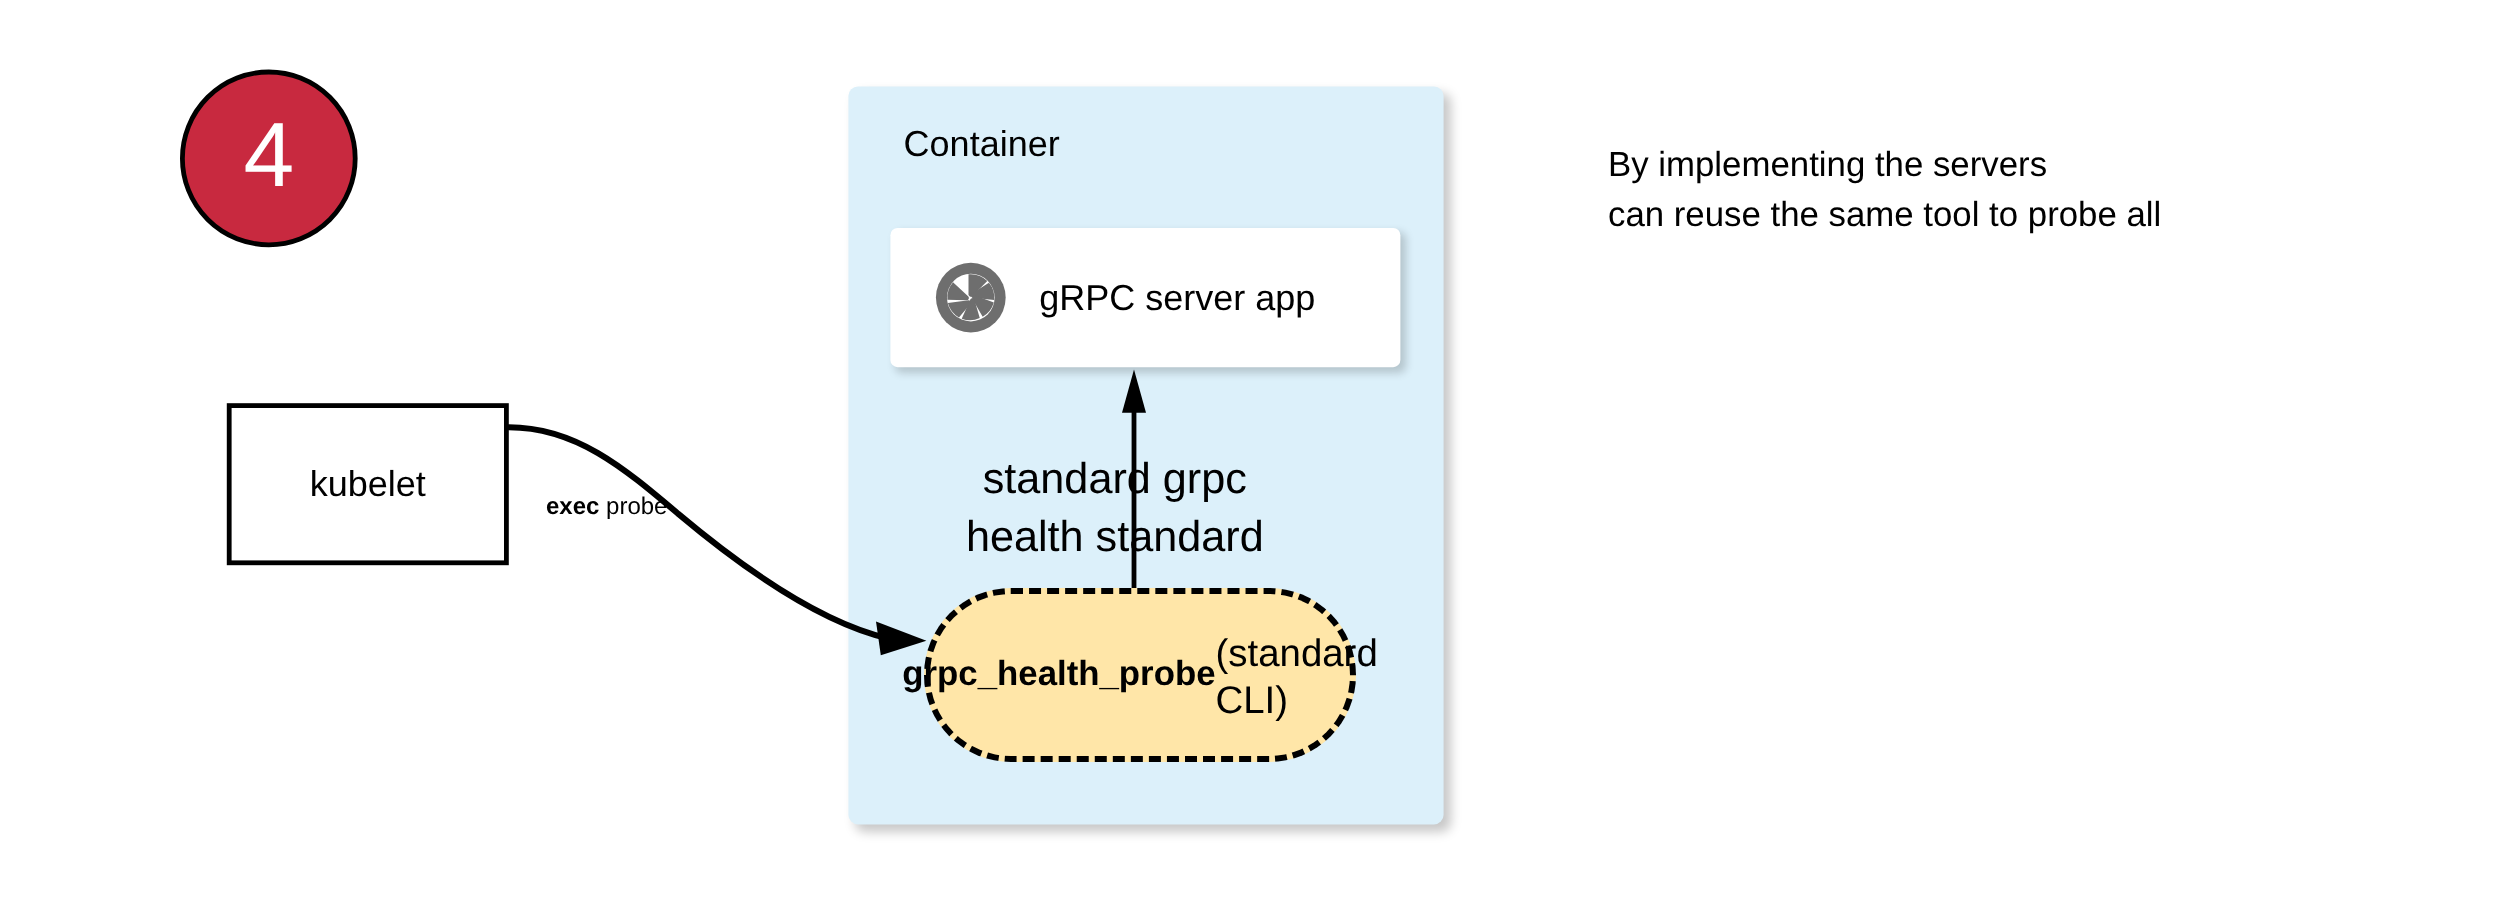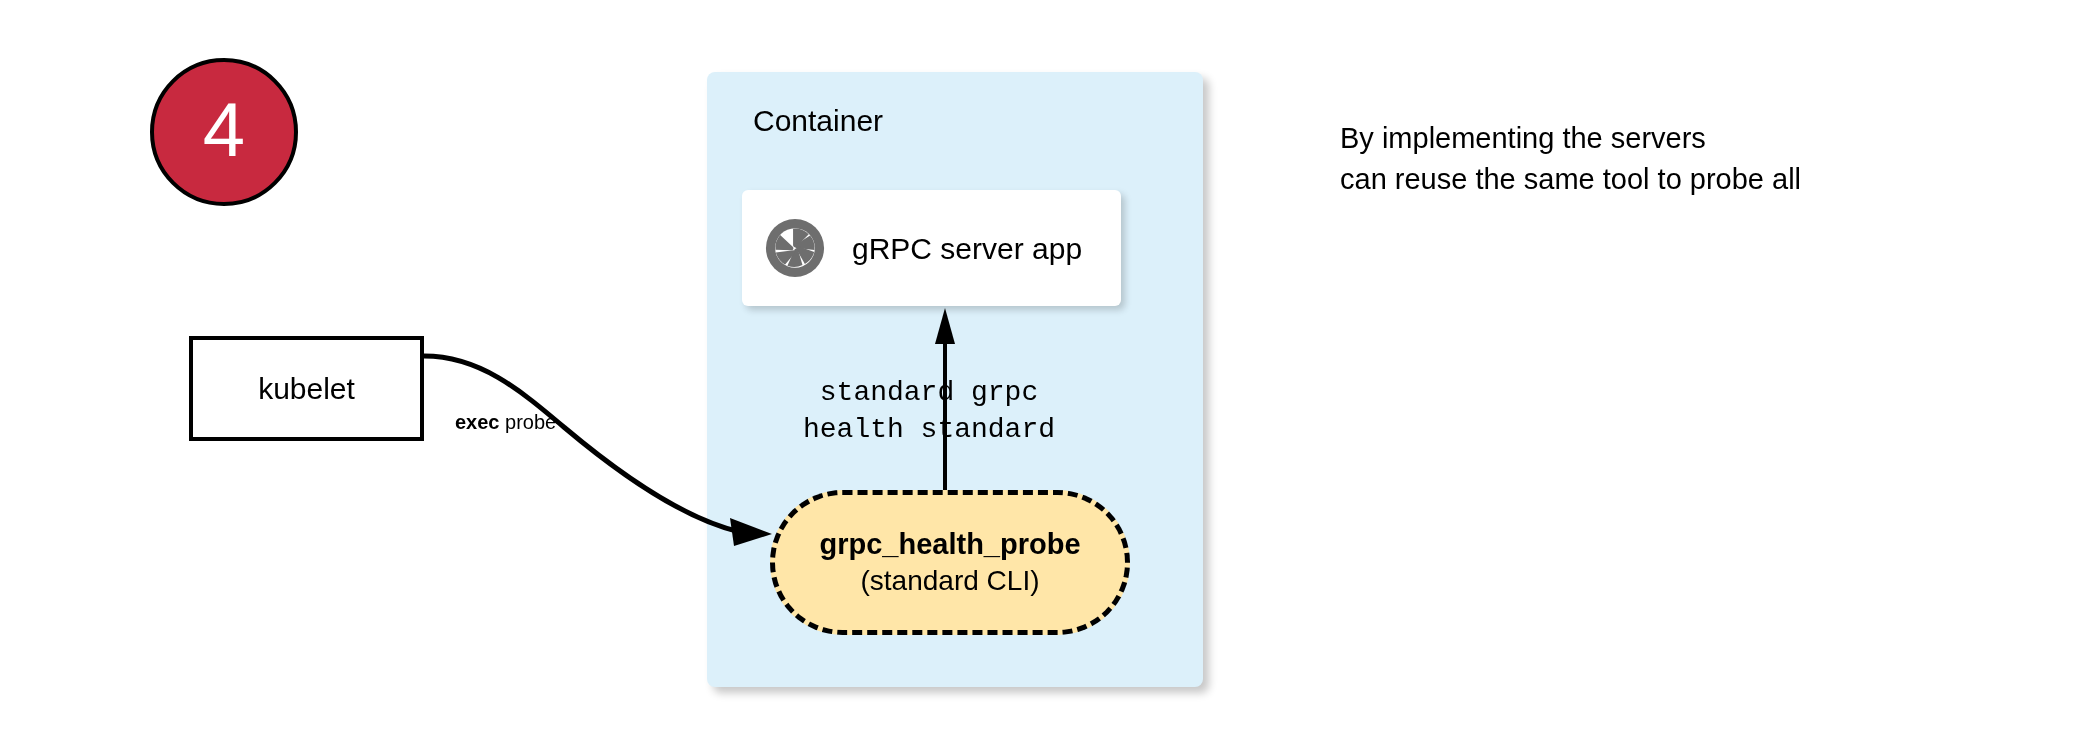--- a/index.html
+++ b/index.html
@@ -39,21 +39,21 @@
     letter-spacing: 0px;
     transform: translateY(-2px);
   }
 
   
   .kubelet-box {
     position: absolute;
     left: 189px;
     top: 336px;
     width: 235px;
-    height: 105px;
+    height: 135px;
     background: #ffffff;
     border: 4px solid #000000;
     box-sizing: border-box;
     display: flex;
     align-items: center;
     justify-content: center;
   }
   .kubelet-label {
     font-size: 30px;
     line-height: 1.1;
@@ -78,29 +78,29 @@
     font-size: 30px;
     line-height: 1.1;
     margin-left: 16px;
   }
 
   
   .server-card {
     position: absolute;
     left: 742px;
     top: 190px;
-    width: 379px;
+    width: 425px;
     height: 116px;
     background: #ffffff;
     border-radius: 6px;
     box-shadow: 4px 4px 7px rgba(0,0,0,0.18);
     box-sizing: border-box;
     display: flex;
     align-items: center;
-    padding-left: 22px;
+    padding-left: 36px;
   }
   .grpc-icon {
     width: 62px;
     height: 62px;
     flex: 0 0 62px;
     display: block;
   }
   .server-card-label {
     font-size: 30px;
     line-height: 1.1;
@@ -115,52 +115,51 @@
     width: 30px;
     height: 196px;
     overflow: visible;
   }
   .protocol-label {
     position: absolute;
     left: 707px;
     top: 375px;
     width: 444px;
     text-align: center;
-    font-size: 28px;
+    font-size: 36px;
     line-height: 1.32;
     pointer-events: none;
-    font-family: Liberation Mono, monospace;
   }
   .protocol-label span {
     display: block;
   }
 
   
   .probe-capsule {
     position: absolute;
     left: 770px;
     top: 490px;
     width: 360px;
     height: 145px;
     background: #ffe6a8;
     border: 5px dashed #000000;
     border-radius: 74px;
     box-sizing: border-box;
     display: flex;
-    flex-direction: column;
+    flex-direction: row;
     align-items: center;
     justify-content: center;
   }
   .probe-name {
     font-size: 29px;
     font-weight: bold;
     line-height: 1.2;
   }
   .probe-sub {
-    font-size: 28px;
+    font-size: 32px;
     line-height: 1.2;
     margin-top: 2px;
   }
 
   
   .exec-arrow {
     position: absolute;
     left: 400px;
     top: 350px;
     width: 400px;

